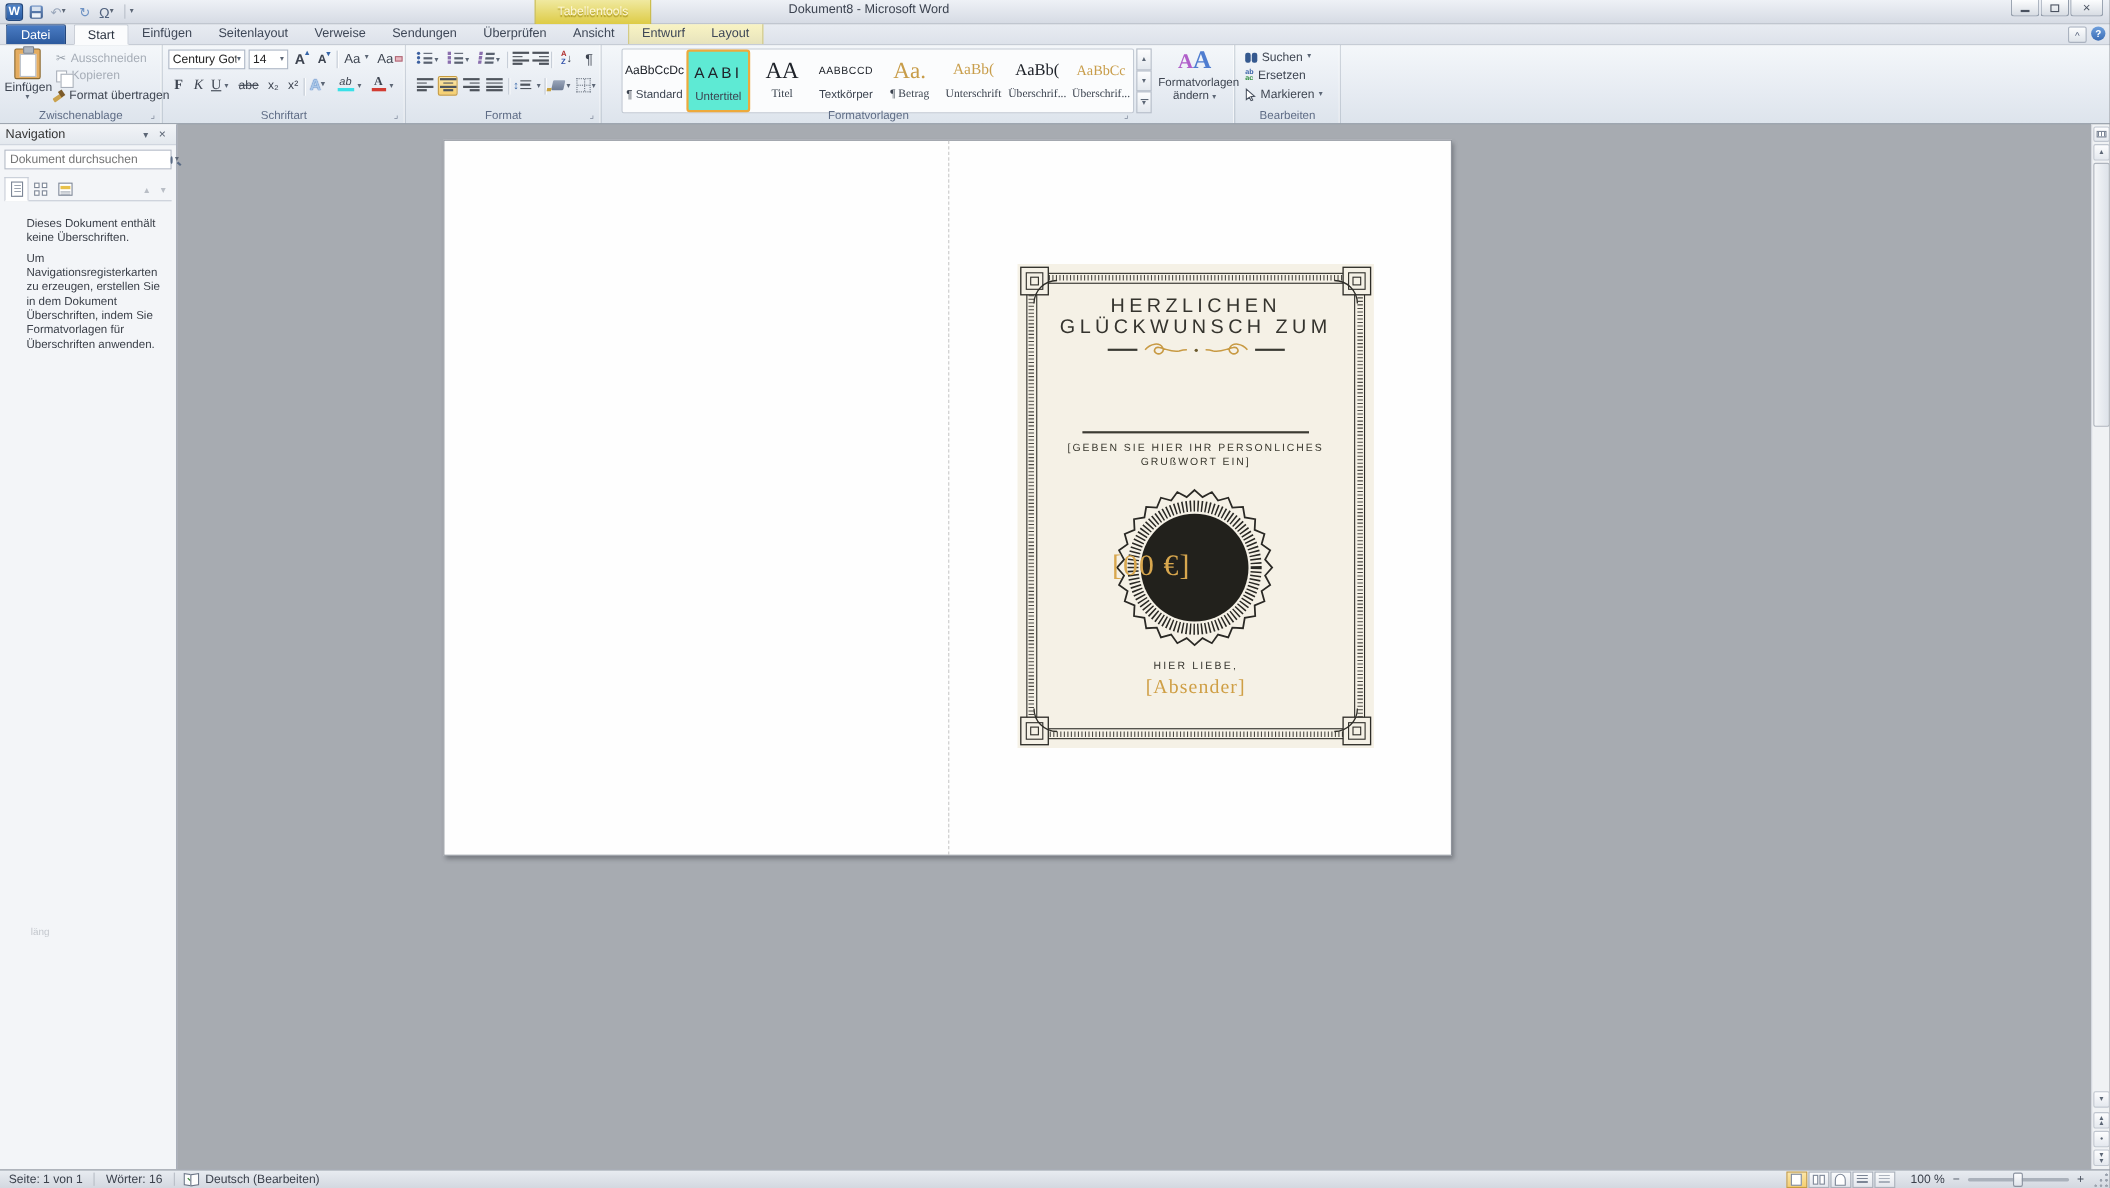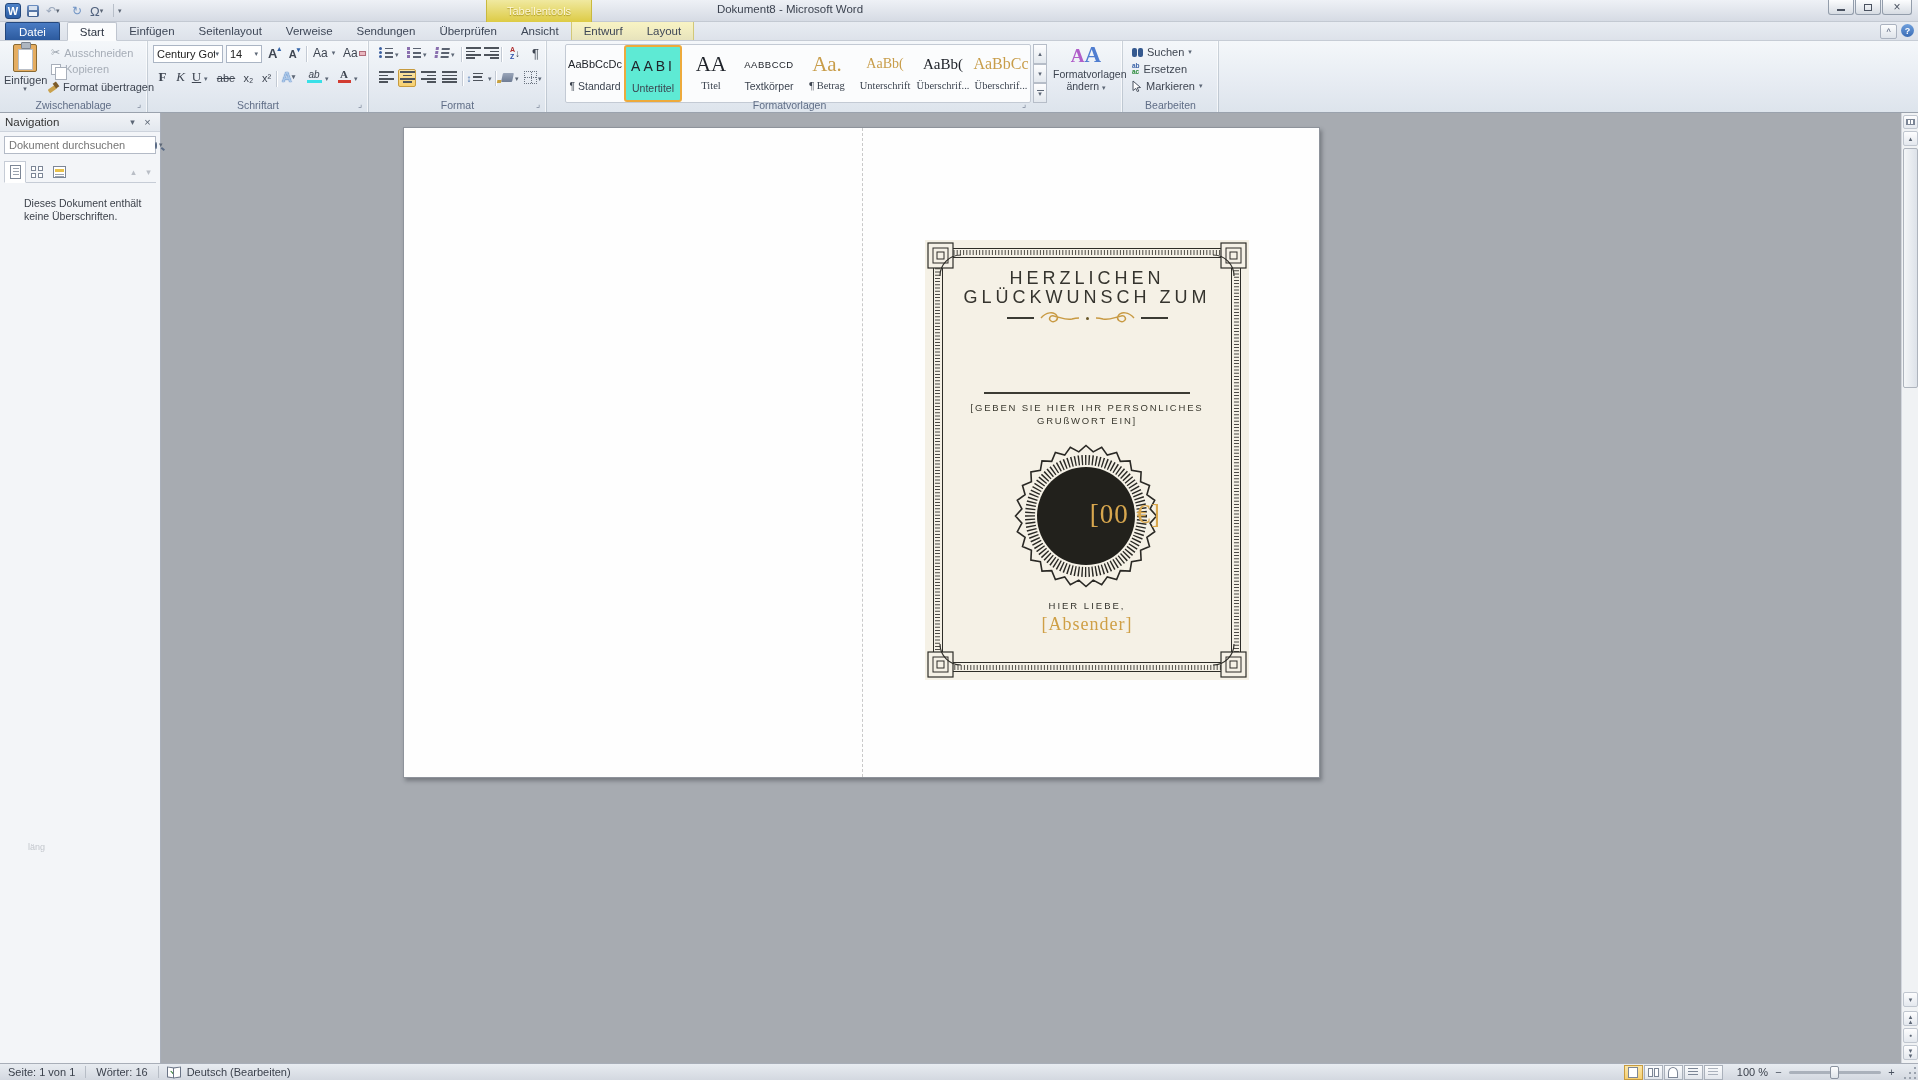--- a/index.html
+++ b/index.html
@@ -129,21 +129,21 @@
 .greet{font-size:18px;letter-spacing:4px;color:#35342e}
 .ctitle{font-family:"Liberation Serif",serif;font-size:39px;letter-spacing:2px;color:#23221c;font-weight:500}
 .crule{position:absolute;left:59px;top:152px;width:206px;height:2px;background:#3c3b33}
 .ph{font-size:9.5px;letter-spacing:1.8px;color:#3a392f}
 .closing{font-size:9.5px;letter-spacing:2px;color:#35342e}
 .sender{font-family:"Liberation Serif",serif;font-size:18px;color:#cf9f45;letter-spacing:1px}
 .orn{position:absolute;left:0;right:0;top:70px;display:flex;align-items:center;justify-content:center;gap:6px}
 .orn .dash{width:27px;height:2px;background:#3a3a33}
 .odot{width:3px;height:3px;border-radius:50%;background:#6b5a2c}
 .badgewrap{position:absolute;left:86px;top:201px;width:150px;height:150px}
-.amount{position:absolute;left:0;right:0;top:58px;text-align:right;font-family:"Liberation Serif",serif;
+.amount{position:absolute;left:0;right:0;top:58px;text-align:left;font-family:"Liberation Serif",serif;
   font-size:27px;color:#d8a74e;letter-spacing:1px}
 
 #vscroll{position:absolute;left:1901px;top:113px;width:17px;height:950px;background:#f0f2f4;border-left:1px solid #d2d6dd}
 .sbtn{position:absolute;left:1px;width:15px;height:15px;border:1px solid #c0c6cf;border-radius:2px;
   background:linear-gradient(#fdfdfe,#e4e8ee);display:flex;align-items:center;justify-content:center;
   font-size:7px;color:#5c6675;flex-direction:column;line-height:5px}
 .sthumb{position:absolute;left:1px;top:35px;width:15px;height:240px;border:1px solid #aeb4bd;border-radius:2px;
   background:linear-gradient(90deg,#f4f6f8,#dde2e9)}
 .rulerbtn{position:absolute;left:1px;top:2px;width:15px;height:14px;border:1px solid #c0c6cf;border-radius:2px;
   background:linear-gradient(#fdfdfe,#e4e8ee);display:flex;align-items:center;justify-content:center}
@@ -476,21 +476,21 @@
             </div>
           <div class="sname">Unterschrift</div>
         </div>
         <div class="stylecard serif">
           <div class="sprev" style="font-size:15px;font-weight:500">
               <span>AaBb(</span>
             </div>
           <div class="sname">Überschrif...</div>
         </div>
         <div class="stylecard serif">
-          <div class="sprev goldA" style="font-size:16px">
+          <div class="sprev goldA" style="font-size:13px">
               <span>AaBbCc</span>
             </div>
           <div class="sname">Überschrif...</div>
         </div>
       </div>
       <div class="gscroll">
         <div class="gsb">
             <span>▴</span>
           </div>
         <div class="gsb">
@@ -573,20 +573,21 @@
         </div>
       <span class="sp" style="flex:1"></span>
       <span class="nbtn" style="color:#b9bec6;margin-top:4px">
           <span>▴</span>
         </span>
       <span class="nbtn" style="color:#b9bec6;margin-top:4px">
           <span>▾</span>
         </span>
     </div>
     <div class="navtext" style="top:84px">Dieses Dokument enthält keine Überschriften.</div>
+    <div class="navtext" style="top:116px">Um Navigationsregisterkarten zu erzeugen, erstellen Sie in dem Dokument Überschriften, indem Sie Formatvorlagen für Überschriften anwenden.</div>
     <div class="stray">läng</div>
   </div>
 
   <div id="page">
     <div class="fold"></div>
 
     <div id="card">
       <svg width="324" height="440" viewBox="0 0 324 440" style="position:absolute;left:0;top:0">
         <g fill="none" stroke="#2e2d28">
           <rect x="8.5" y="8.5" width="307" height="423" stroke-width="1"></rect>

